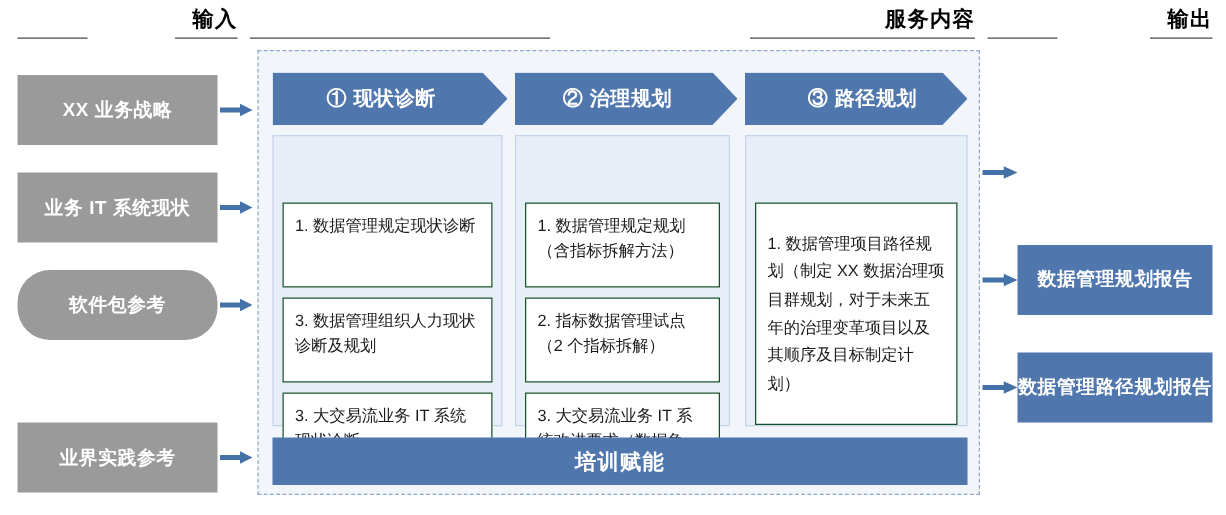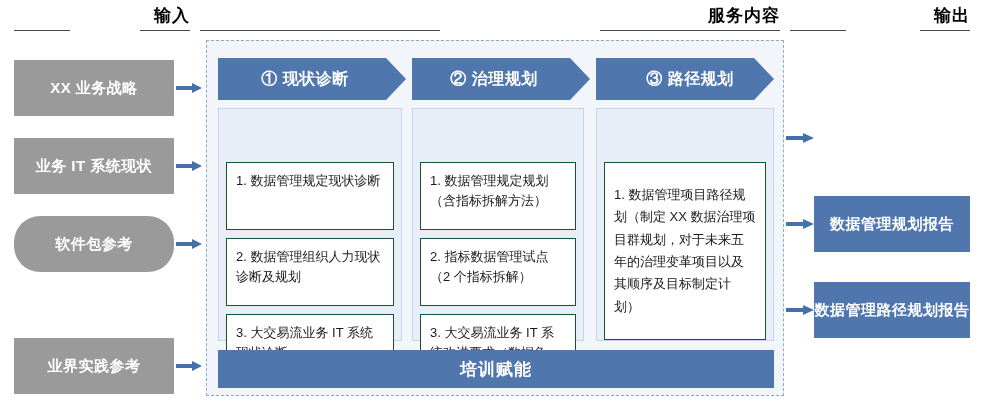--- a/index.html
+++ b/index.html
@@ -268,21 +268,21 @@
   <div class="phase-col pc3"></div>
 
   <div class="chevron ch1">① 现状诊断</div>
   <div class="chevron ch2">② 治理规划</div>
   <div class="chevron ch3">③ 路径规划</div>
 
   <div class="item-card c1a">
       <span class="txt">1. 数据管理规定现状诊断</span>
     </div>
   <div class="item-card c1b">
-      <span class="txt">2. 数据管理组织人力现状诊断及规划</span>
+      <span class="txt">3. 数据管理组织人力现状诊断及规划</span>
     </div>
   <div class="item-card c1c">
       <span class="txt">3. 大交易流业务 IT 系统现状诊断</span>
     </div>
 
   <div class="item-card c2a">
       <span class="txt">1. 数据管理规定规划（含指标拆解方法）</span>
     </div>
   <div class="item-card c2b">
       <span class="txt">2. 指标数据管理试点（2 个指标拆解）</span>

